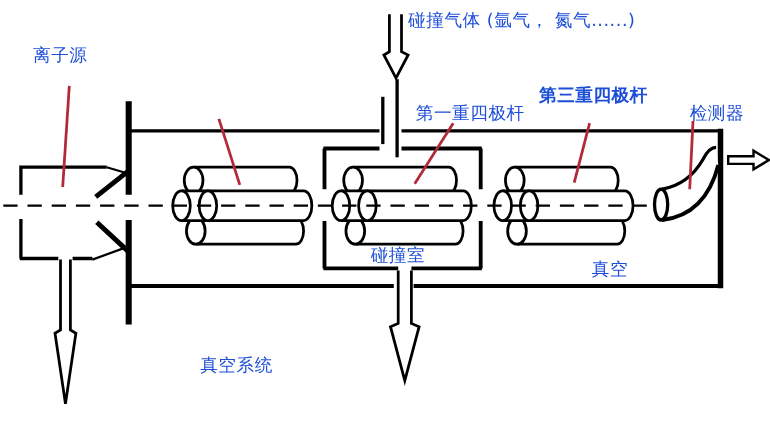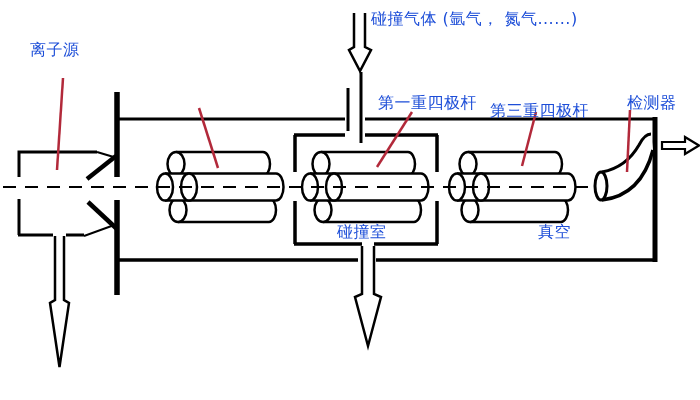--- a/index.html
+++ b/index.html
@@ -102,18 +102,19 @@
       <path d="M199,108 L218,168"></path>
       <path d="M412,112 L377,167"></path>
       <path d="M536,112 L522,166"></path>
       <path d="M630,110 L627,172"></path>
     </g>
   </svg>
 
   <div class="lbl" style="left:30px;top:40px;">离子源</div>
   <div class="lbl" style="left:371px;top:9px;">碰撞气体 (氩气， 氮气......)</div>
   <div class="lbl" style="left:378px;top:93px;">第一重四极杆</div>
-  <div class="lbl" style="left:490px;top:101px;">第三重四极杆</div>
+  <div class="lbl" style="left:490px;top:77px;font-weight:bold;">第三重四极杆</div>
   <div class="lbl" style="left:627px;top:93px;">检测器</div>
   <div class="lbl" style="left:337px;top:223px;font-family:Liberation Mono, monospace;">碰撞室</div>
-  <div class="lbl" style="left:538px;top:222px;">真空</div>
+  <div class="lbl" style="left:538px;top:235px;">真空</div>
+  <div class="lbl" style="left:182px;top:322px;">真空系统</div>
 
 </div>
 
 </body></html>

